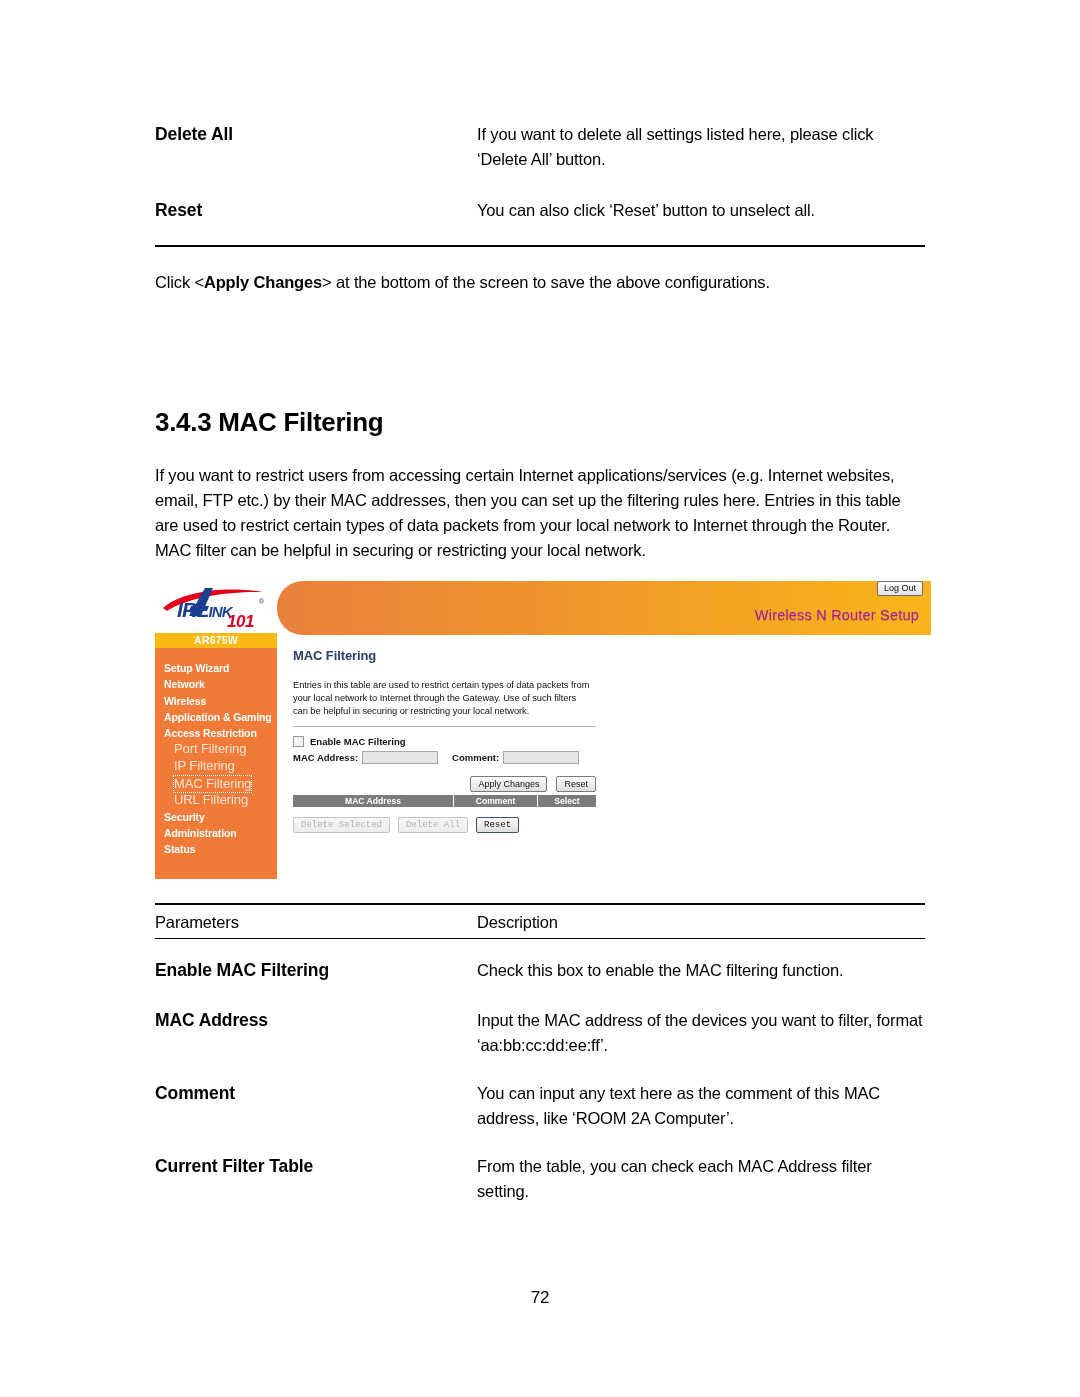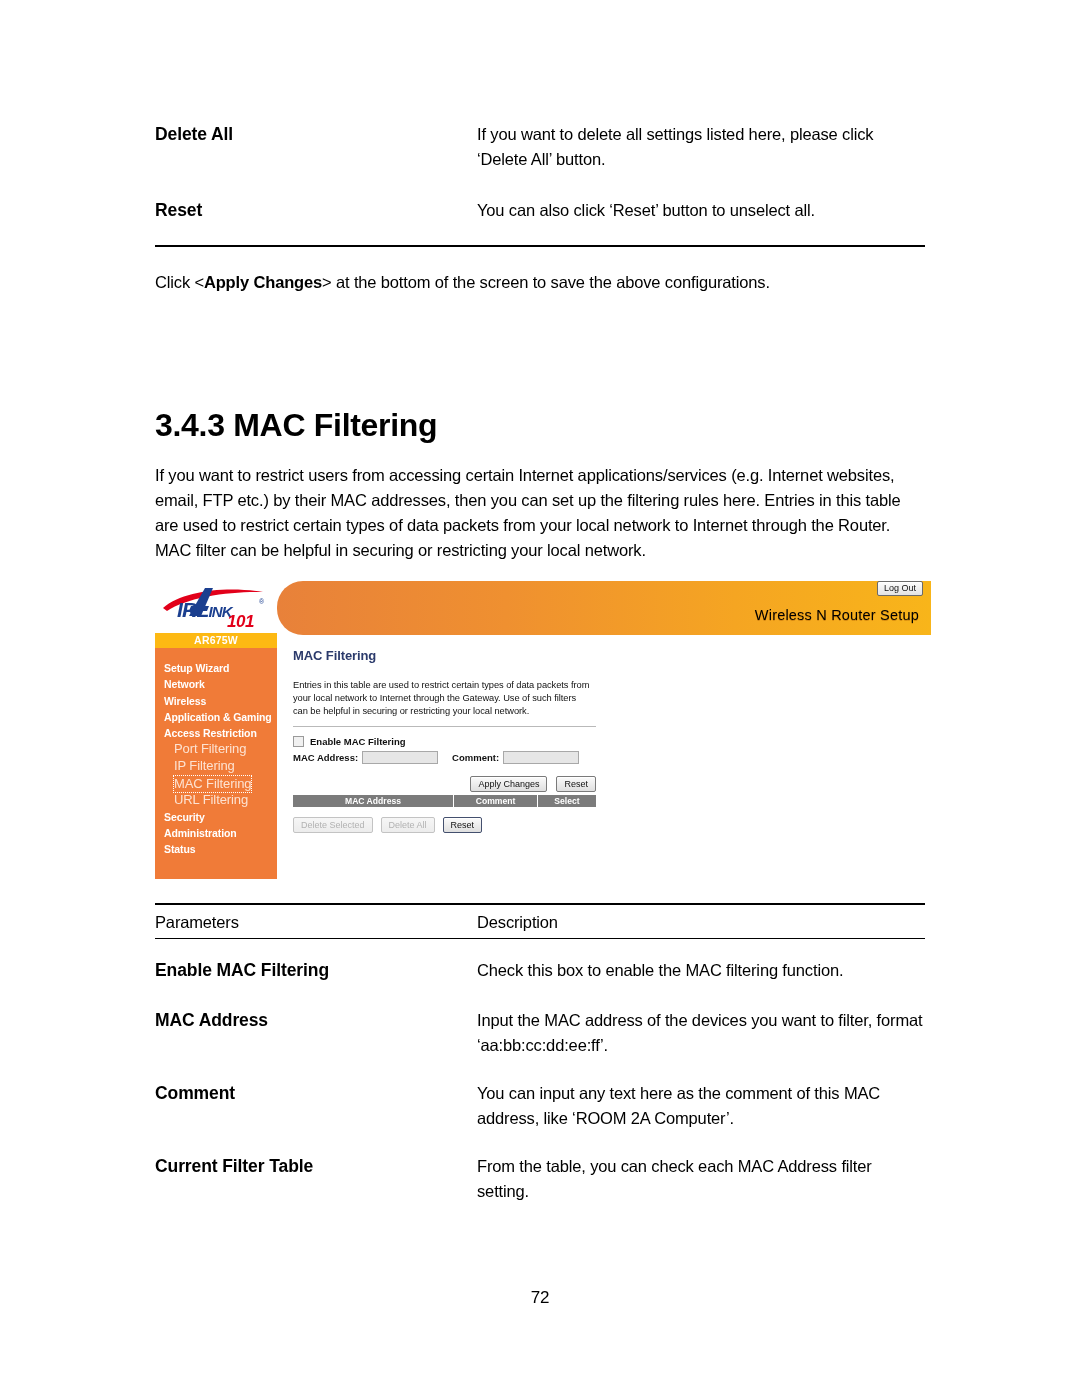--- a/index.html
+++ b/index.html
@@ -59,21 +59,21 @@
 
   .body-text {
     font-size: 16.5px;
     line-height: 25px;
     letter-spacing: -0.15px;
   }
   .body-text b { font-weight: bold; }
 
   h2.section-title {
     margin: 0;
-    font-size: 32px;
+    font-size: 26px;
     font-weight: bold;
     letter-spacing: -0.3px;
   }
 
   
   .shot {
     position: absolute;
     left: 155px;
     top: 576px;
     width: 776px;
@@ -95,21 +95,21 @@
     width: 654px;
     height: 54px;
     background: linear-gradient(to right, #e8813a 0%, #ef9030 35%, #f5a522 70%, #f8b51a 100%);
     border-top-left-radius: 26px;
     border-bottom-left-radius: 26px;
   }
   .hdr-title {
     position: absolute;
     right: 12px;
     top: 31px;
-    color: #000000;
+    color: #a21caf;
     font-size: 14.5px;
     letter-spacing: 0.2px;
     text-shadow: 0 1px 0 rgba(170,90,0,.45);
   }
   .logout-btn {
     position: absolute;
     right: 8px;
     top: 5px;
     background: linear-gradient(#fdfdfd, #e3e3e3);
     border: 1px solid #6b6b6b;
@@ -322,20 +322,21 @@
   }
   .cft-c1 { flex: 0 0 160px; border-right: 1px solid #ffffff; }
   .cft-c2 { flex: 0 0 83px; border-right: 1px solid #ffffff; }
   .cft-c3 { flex: 1; }
 
   .bot-btns {
     margin-top: 10px;
     display: flex;
     gap: 8px;
     align-items: center;
+    font-family: Liberation Mono, monospace;
   }
 
   
   .page-number {
     position: absolute;
     left: 0;
     top: 1288px;
     width: 1080px;
     text-align: center;
     font-size: 17px;

